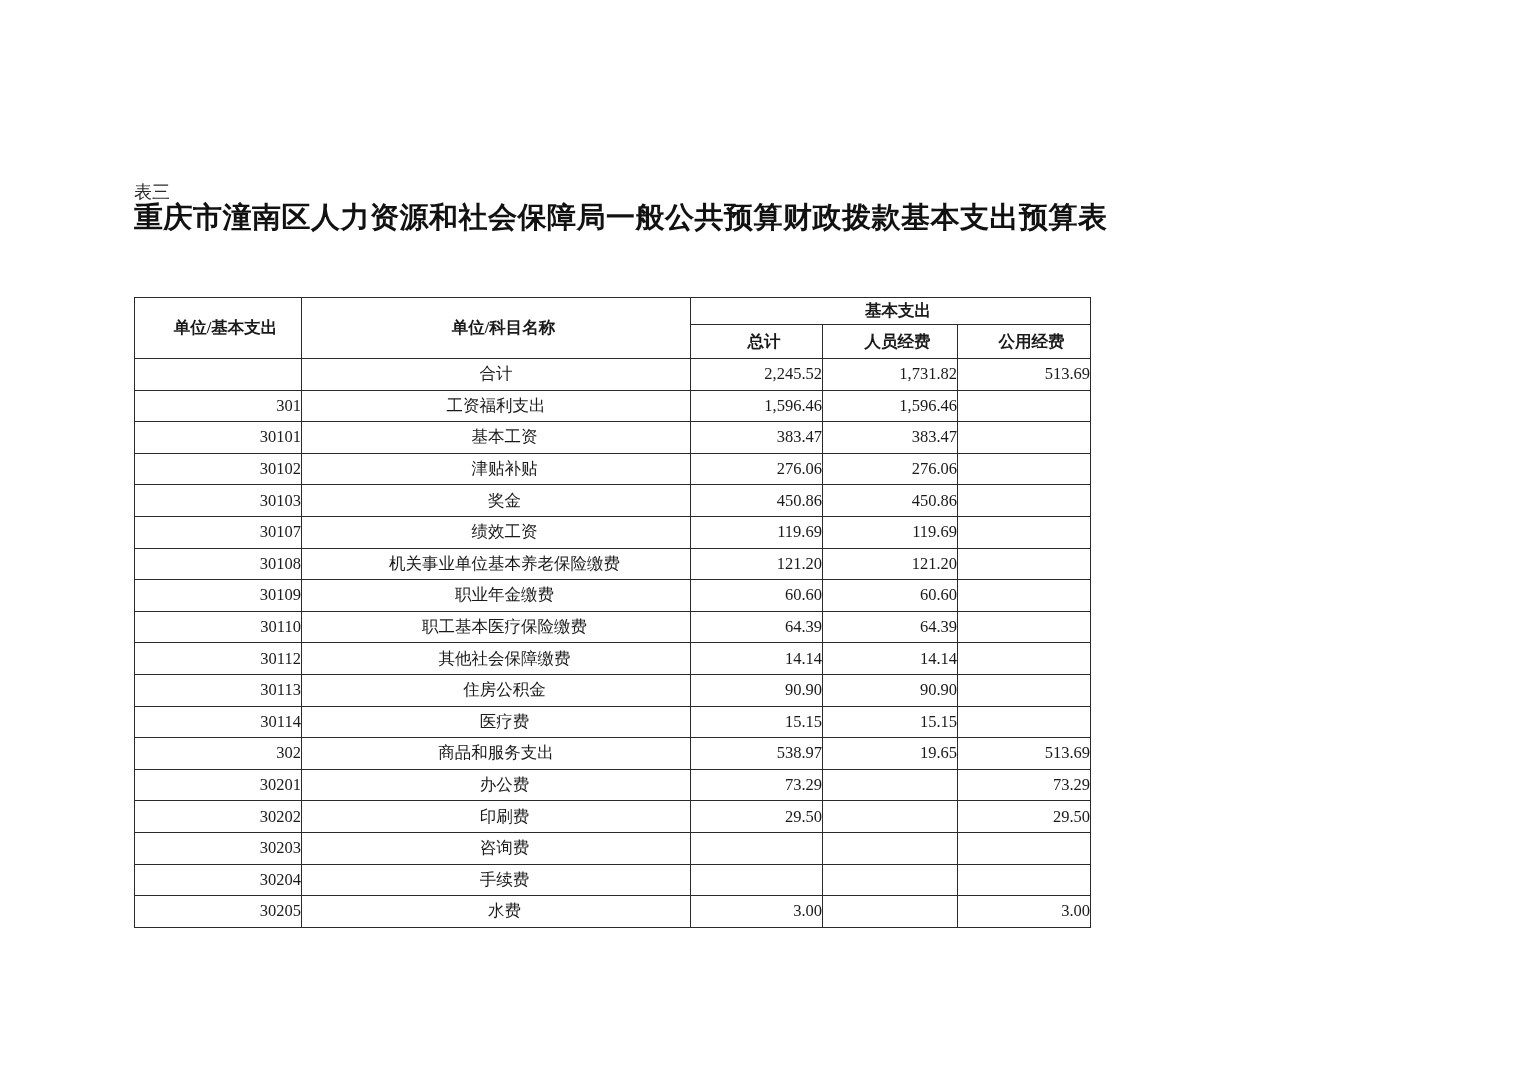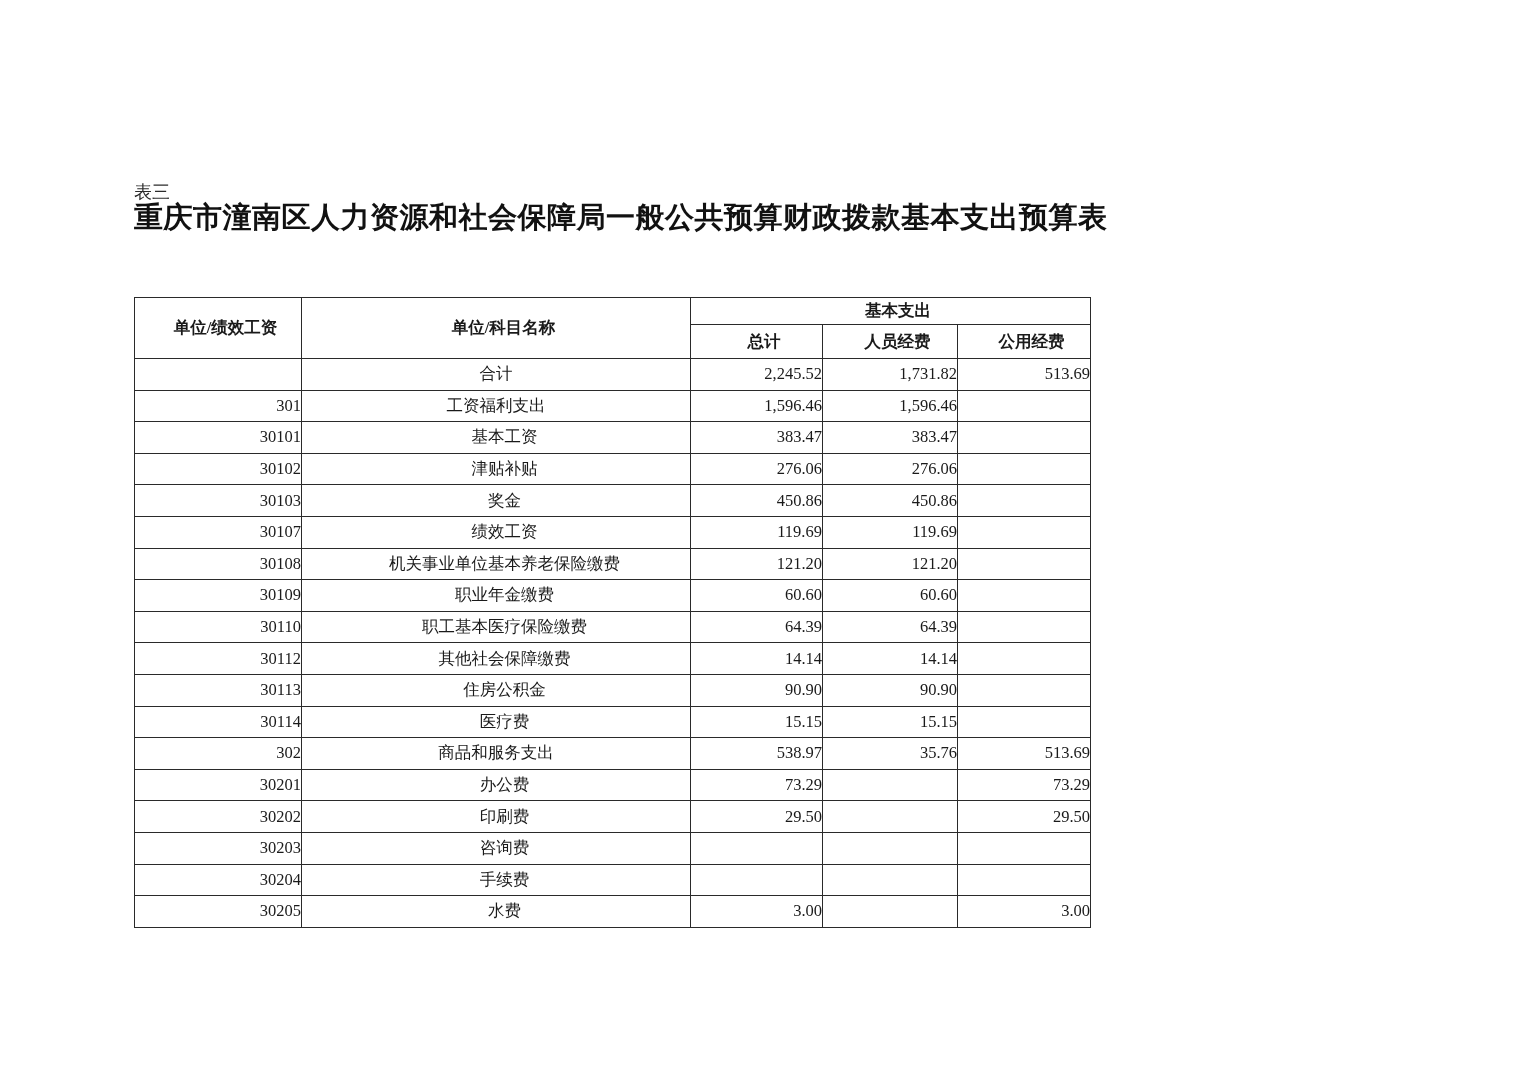--- a/index.html
+++ b/index.html
@@ -95,21 +95,21 @@
   <table class="budget">
     <colgroup>
       <col style="width:167px">
       <col style="width:389px">
       <col style="width:132px">
       <col style="width:135px">
       <col style="width:133px">
     </colgroup>
     <thead>
       <tr class="hrow1">
-        <th rowspan="2">单位/绩效工资</th>
+        <th rowspan="2">单位/基本支出</th>
         <th rowspan="2">单位/科目名称</th>
         <th colspan="3">基本支出</th>
       </tr>
       <tr class="hrow2">
         <th>总计</th>
         <th>人员经费</th>
         <th>公用经费</th>
       </tr>
     </thead>
     <tbody id="budget-body">
@@ -194,21 +194,21 @@
           <td class="code lvl2">30114</td>
           <td class="name lvl2">医疗费</td>
           <td class="num">15.15</td>
           <td class="num">15.15</td>
           <td class="num"></td>
         </tr>
         <tr>
           <td class="code">302</td>
           <td class="name">商品和服务支出</td>
           <td class="num">538.97</td>
-          <td class="num">35.76</td>
+          <td class="num">19.65</td>
           <td class="num">513.69</td>
         </tr>
         <tr>
           <td class="code lvl2">30201</td>
           <td class="name lvl2">办公费</td>
           <td class="num">73.29</td>
           <td class="num"></td>
           <td class="num">73.29</td>
         </tr>
         <tr>

